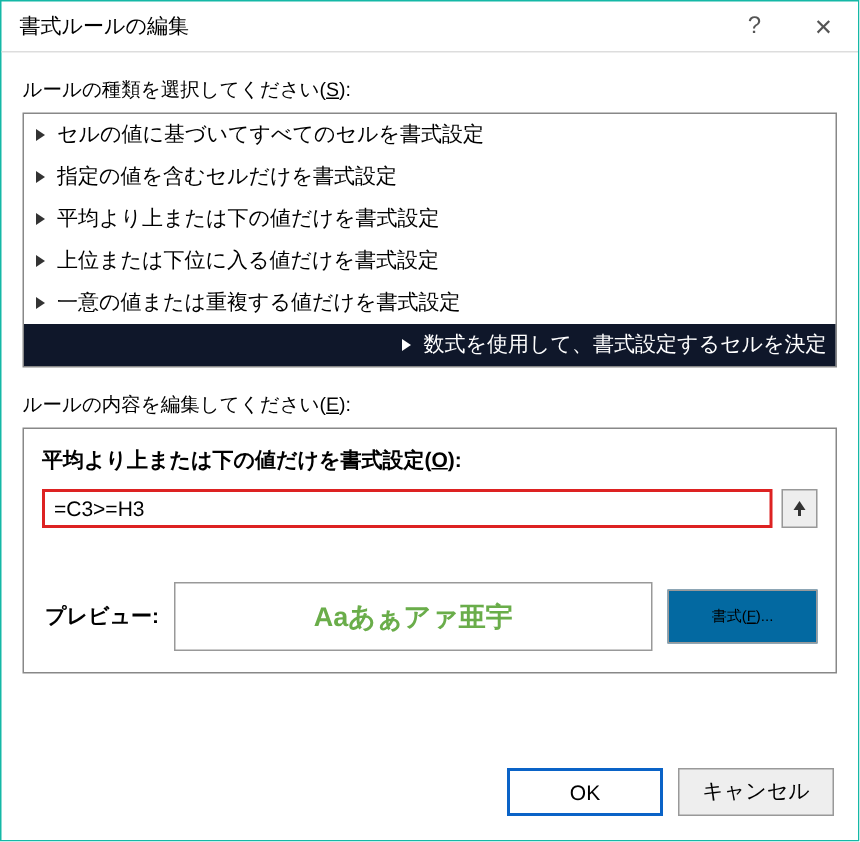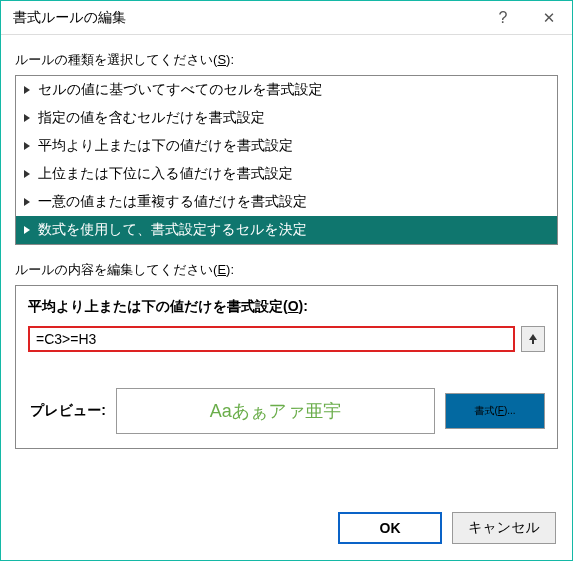--- a/index.html
+++ b/index.html
@@ -7,36 +7,36 @@
   .window { width: 573px; height: 561px; border: 1px solid #14b8a6; background: #fff; display: flex; flex-direction: column; }
   .titlebar { height: 34px; display: flex; align-items: center; padding: 0 0 0 12px; border-bottom: 1px solid #ddd; }
   .title { flex: 1; font-size: 14px; }
   .tbtn { width: 46px; height: 33px; display: flex; align-items: center; justify-content: center; color: #555; font-size: 15px; }
   .tbtn.help { font-size: 16px; }
   .body { padding: 14px 14px 14px 14px; flex: 1; display: flex; flex-direction: column; }
   .section-label { margin: 2px 0 6px 0; font-size: 13px; }
   .section-label u { text-decoration: underline; }
   .listbox { border: 1px solid #888; background: #fff; margin-bottom: 14px; }
   .listitem { padding: 5px 6px; border-bottom: 0; font-size: 14px; display: flex; align-items: center; }
-  .listitem.selected { background: #0f766e; color: #fff; }
+  .listitem.selected { background: #0f172a; color: #fff; justify-content: flex-end; }
   .arrow { display: inline-block; width: 0; height: 0; border-top: 4px solid transparent; border-bottom: 4px solid transparent; border-left: 6px solid #333; margin-right: 8px; margin-left: 2px; }
   .listitem.selected .arrow { border-left-color: #fff; }
   .editbox { border: 1px solid #888; padding: 12px 12px 14px 12px; }
   .editbox-title { font-weight: bold; font-size: 14px; margin-bottom: 10px; }
   .formula-row { display: flex; align-items: stretch; gap: 6px; margin-bottom: 36px; }
   .formula-input { flex: 1; border: 2px solid #d22; padding: 3px 6px; font-size: 14px; height: 26px; background: #fff; }
   .range-btn { width: 24px; height: 26px; border: 1px solid #999; background: #eee; display: flex; align-items: center; justify-content: center; }
   .range-btn svg { width: 12px; height: 12px; }
   .preview-row { display: flex; align-items: center; gap: 10px; }
   .preview-label { font-weight: bold; font-size: 14px; width: 78px; text-align: right; }
-  .preview-box { flex: 1; border: 1px solid #999; height: 46px; display: flex; align-items: center; justify-content: center; font-size: 18px; font-weight: normal; color: #6aad4a; }
+  .preview-box { flex: 1; border: 1px solid #999; height: 46px; display: flex; align-items: center; justify-content: center; font-size: 18px; font-weight: bold; color: #6aad4a; }
   .format-btn { width: 100px; height: 36px; border: 1px solid #999; background: #0369a1; font-size: 10px; }
   .footer { padding: 12px 16px 16px 0; display: flex; justify-content: flex-end; gap: 10px; }
   .footer button { width: 104px; height: 32px; border: 1px solid #999; background: #eee; font-size: 14px; }
-  .footer button.primary { border: 2px solid #0a63c7; background: #fff; font-weight: bold; }
+  .footer button.primary { border: 2px solid #0a63c7; background: #fff; }
 </style>
 </head>
 <body>
 
 <div class="window">
   <div class="titlebar">
     <div class="title">書式ルールの編集</div>
     <div class="tbtn help">?</div>
     <div class="tbtn">✕</div>
   </div>

